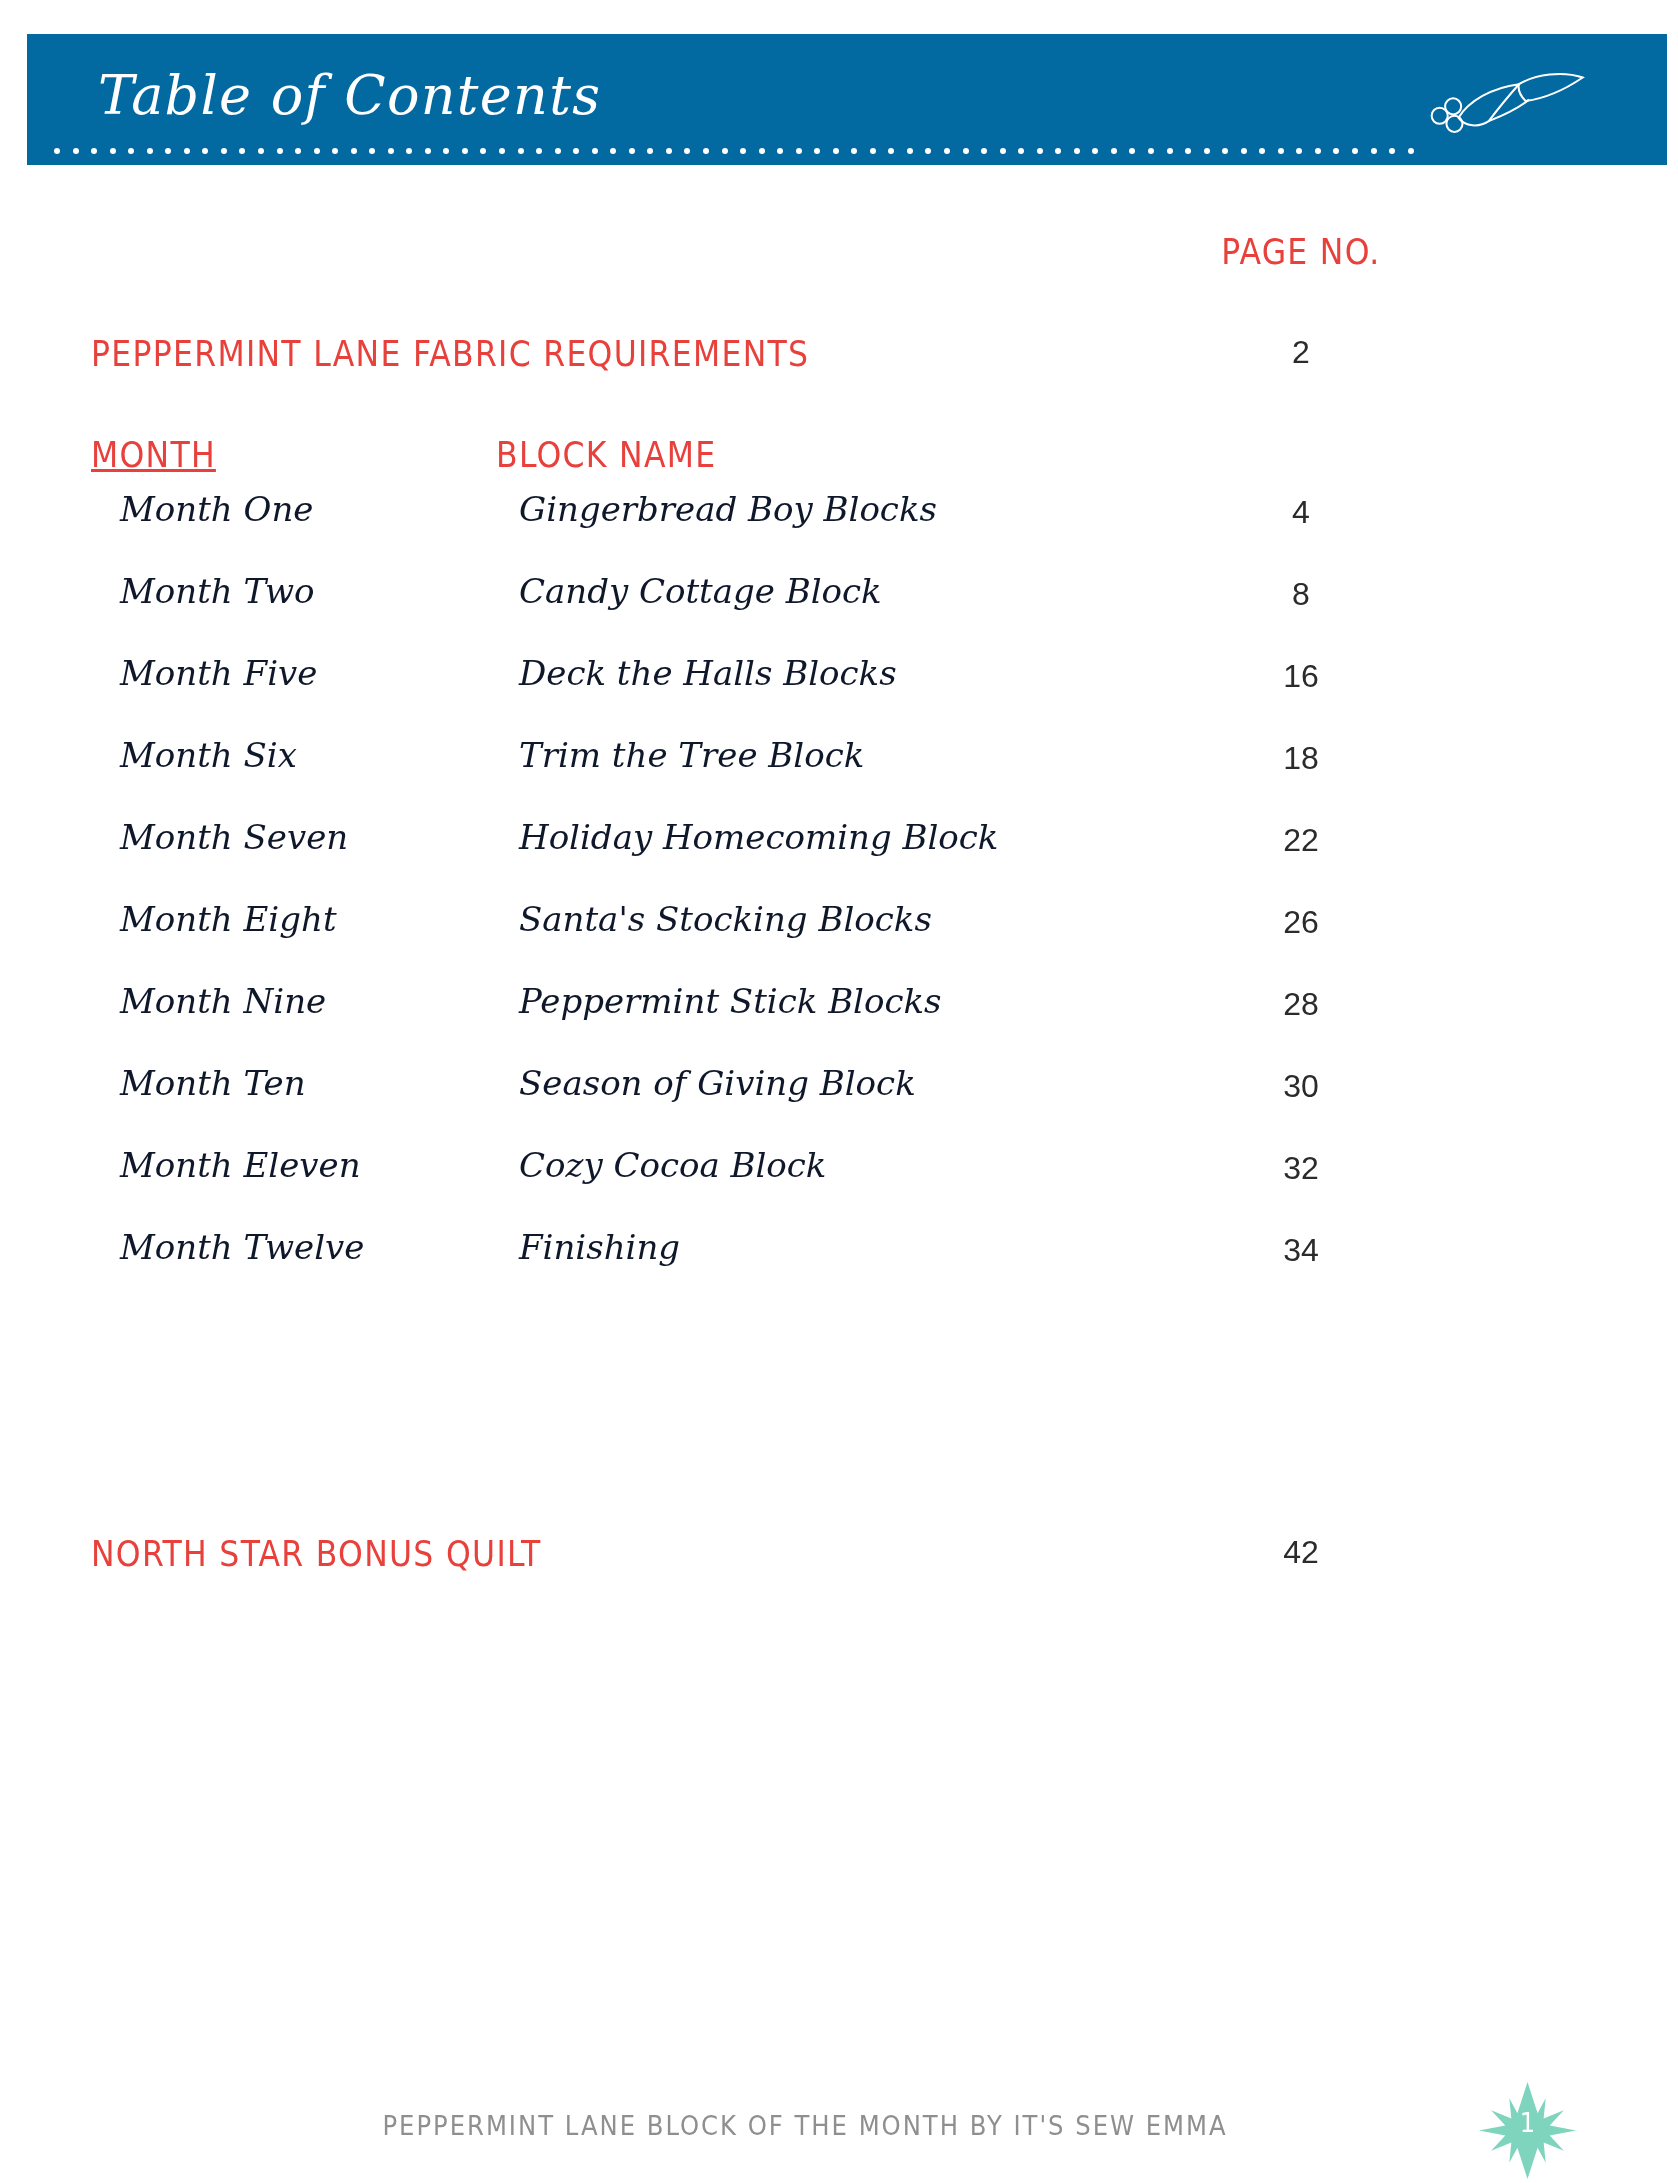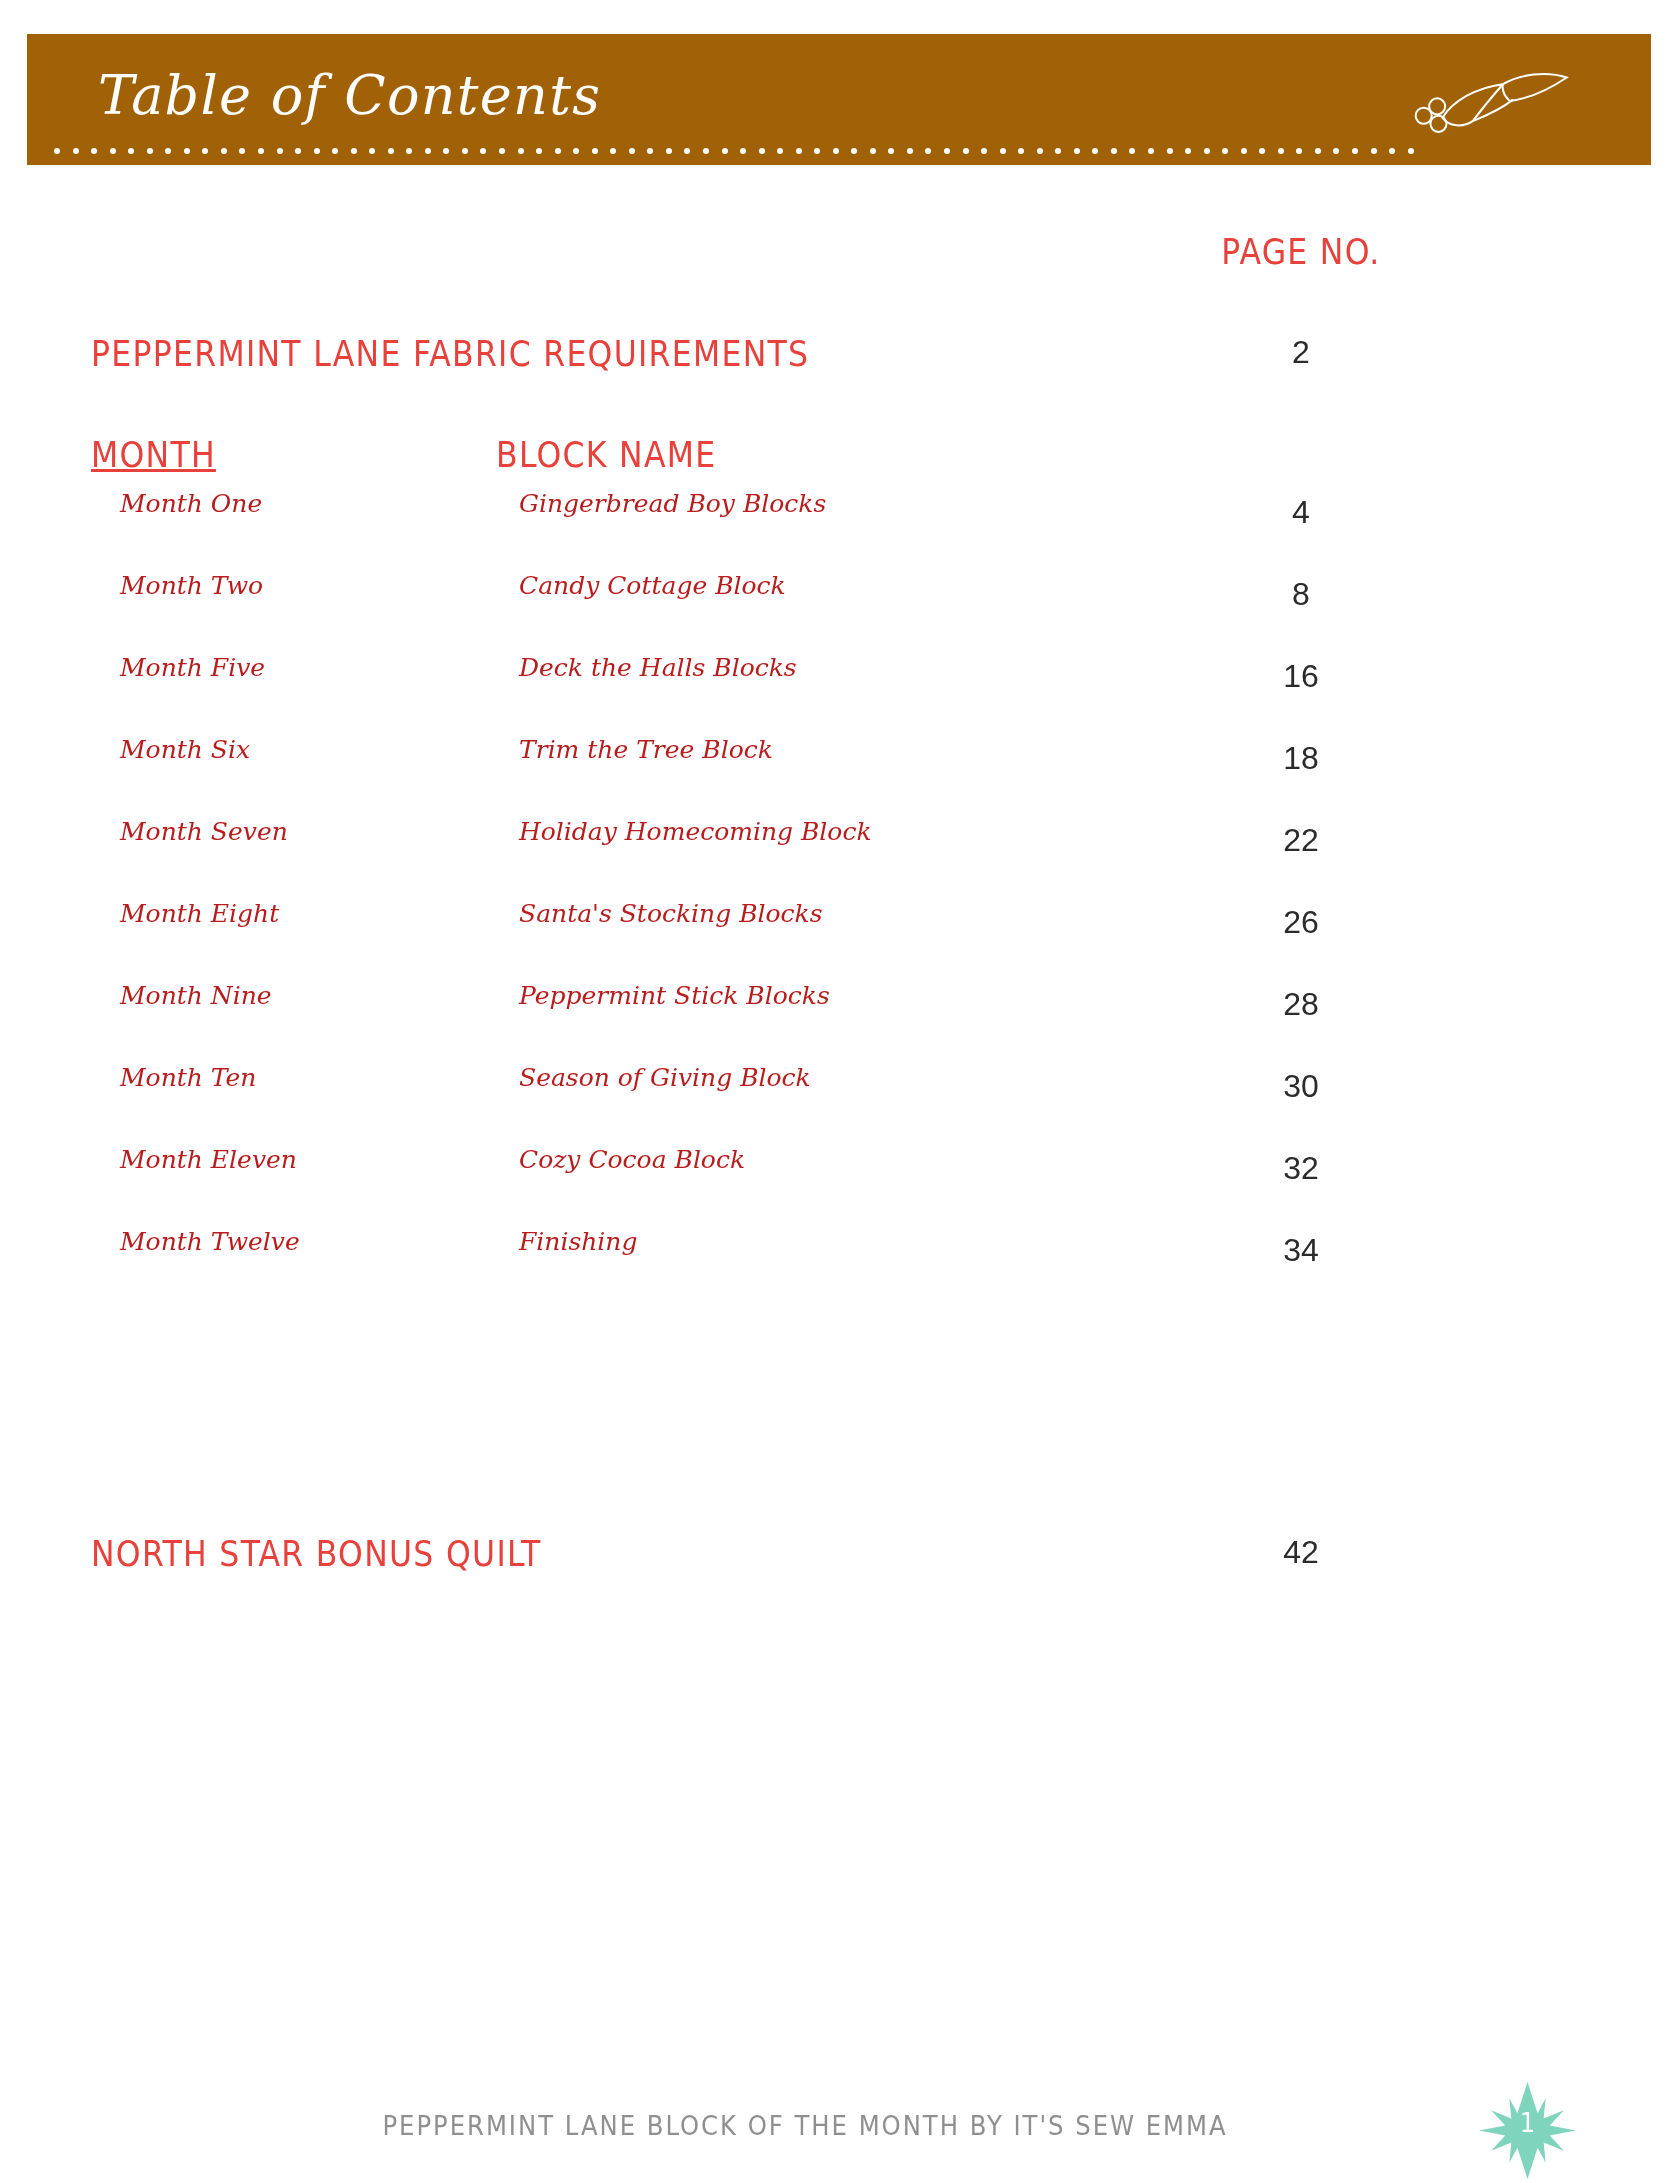--- a/index.html
+++ b/index.html
@@ -15,21 +15,22 @@
     overflow: hidden;
   }
 
   
   .banner {
     position: absolute;
     left: 27px;
     top: 34px;
     width: 1624px;
     height: 131px;
-    background: #a16207;
+    background: #0369a1;
+    padding-left: 16px;
   }
   .banner-title {
     position: absolute;
     left: 71px;
     top: 30px;
     font-family: "DejaVu Serif", serif;
     font-style: italic;
     font-size: 54px;
     color: #ffffff;
     letter-spacing: 1.3px;
@@ -109,22 +110,22 @@
   .row {
     position: relative;
     height: 82px;
   }
   .row .month,
   .row .block {
     position: absolute;
     top: 0;
     font-family: "DejaVu Serif", serif;
     font-style: italic;
-    font-size: 25px;
-    color: #b91c1c;
+    font-size: 34px;
+    color: #0f172a;
     white-space: nowrap;
   }
   .row .month { left: 120px; }
   .row .block { left: 519px; }
   .row .page {
     position: absolute;
     left: 1173px;
     top: 5.4px;
     width: 256px;
     text-align: center;

